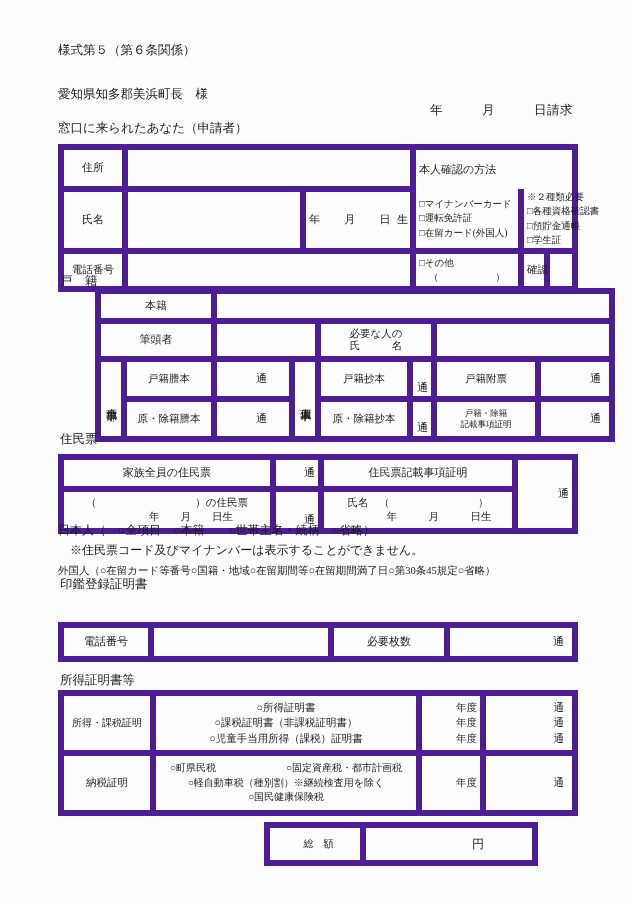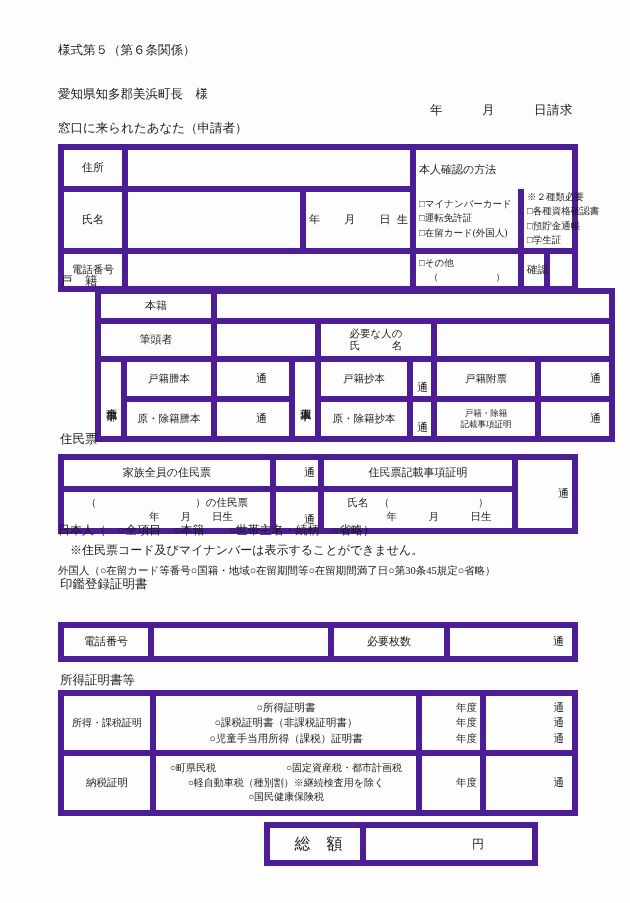--- a/index.html
+++ b/index.html
@@ -295,19 +295,19 @@
     </tbody>
   </table>
 
   <table class="frm" id="tbl-total" style="left:264px; top:822px; width:268px;">
     <colgroup>
       <col style="width:96px">
         <col style="width:172px">
     </colgroup>
     <tbody>
       <tr>
-        <td class="l" style="height:30px; padding-left:10px; font-size:16px">総　額</td>
+        <td class="l" style="height:30px; padding-left:10px; font-size:10px">総　額</td>
         <td class="r" style="padding-right:48px; font-size:12px">円</td>
       </tr>
     </tbody>
   </table>
 
 </div>
 
 </body></html>

